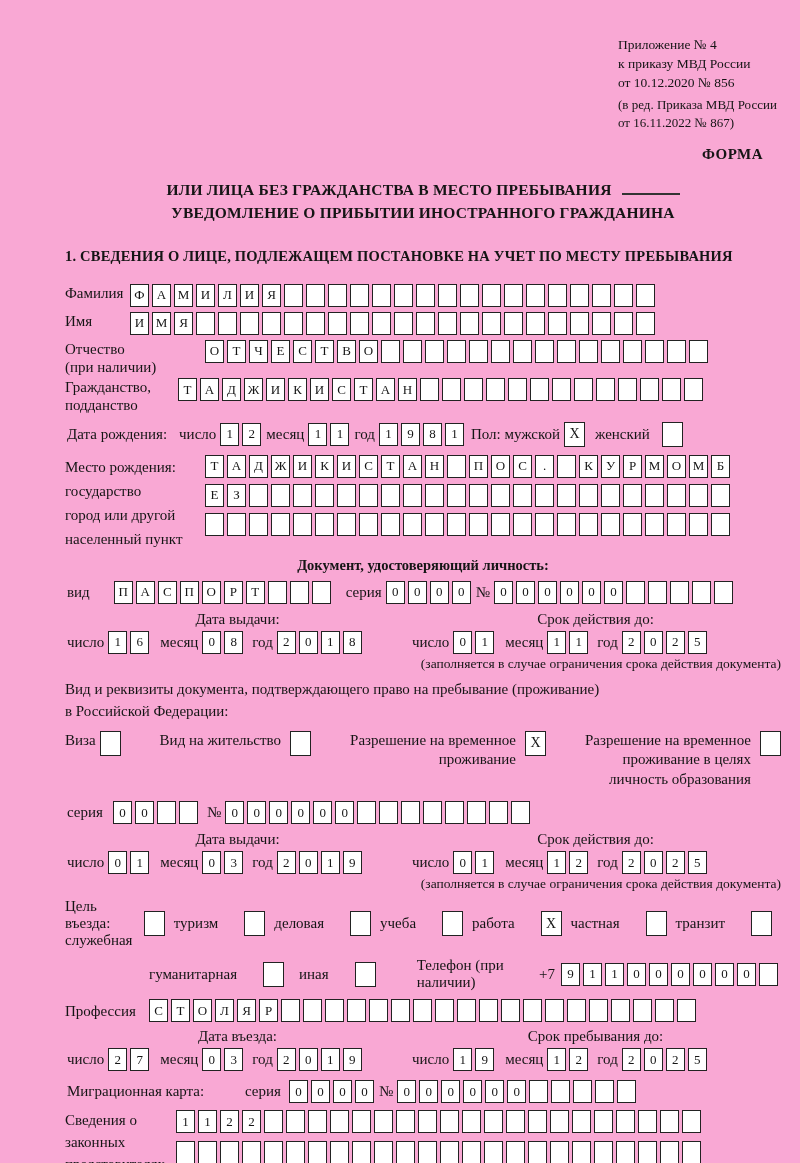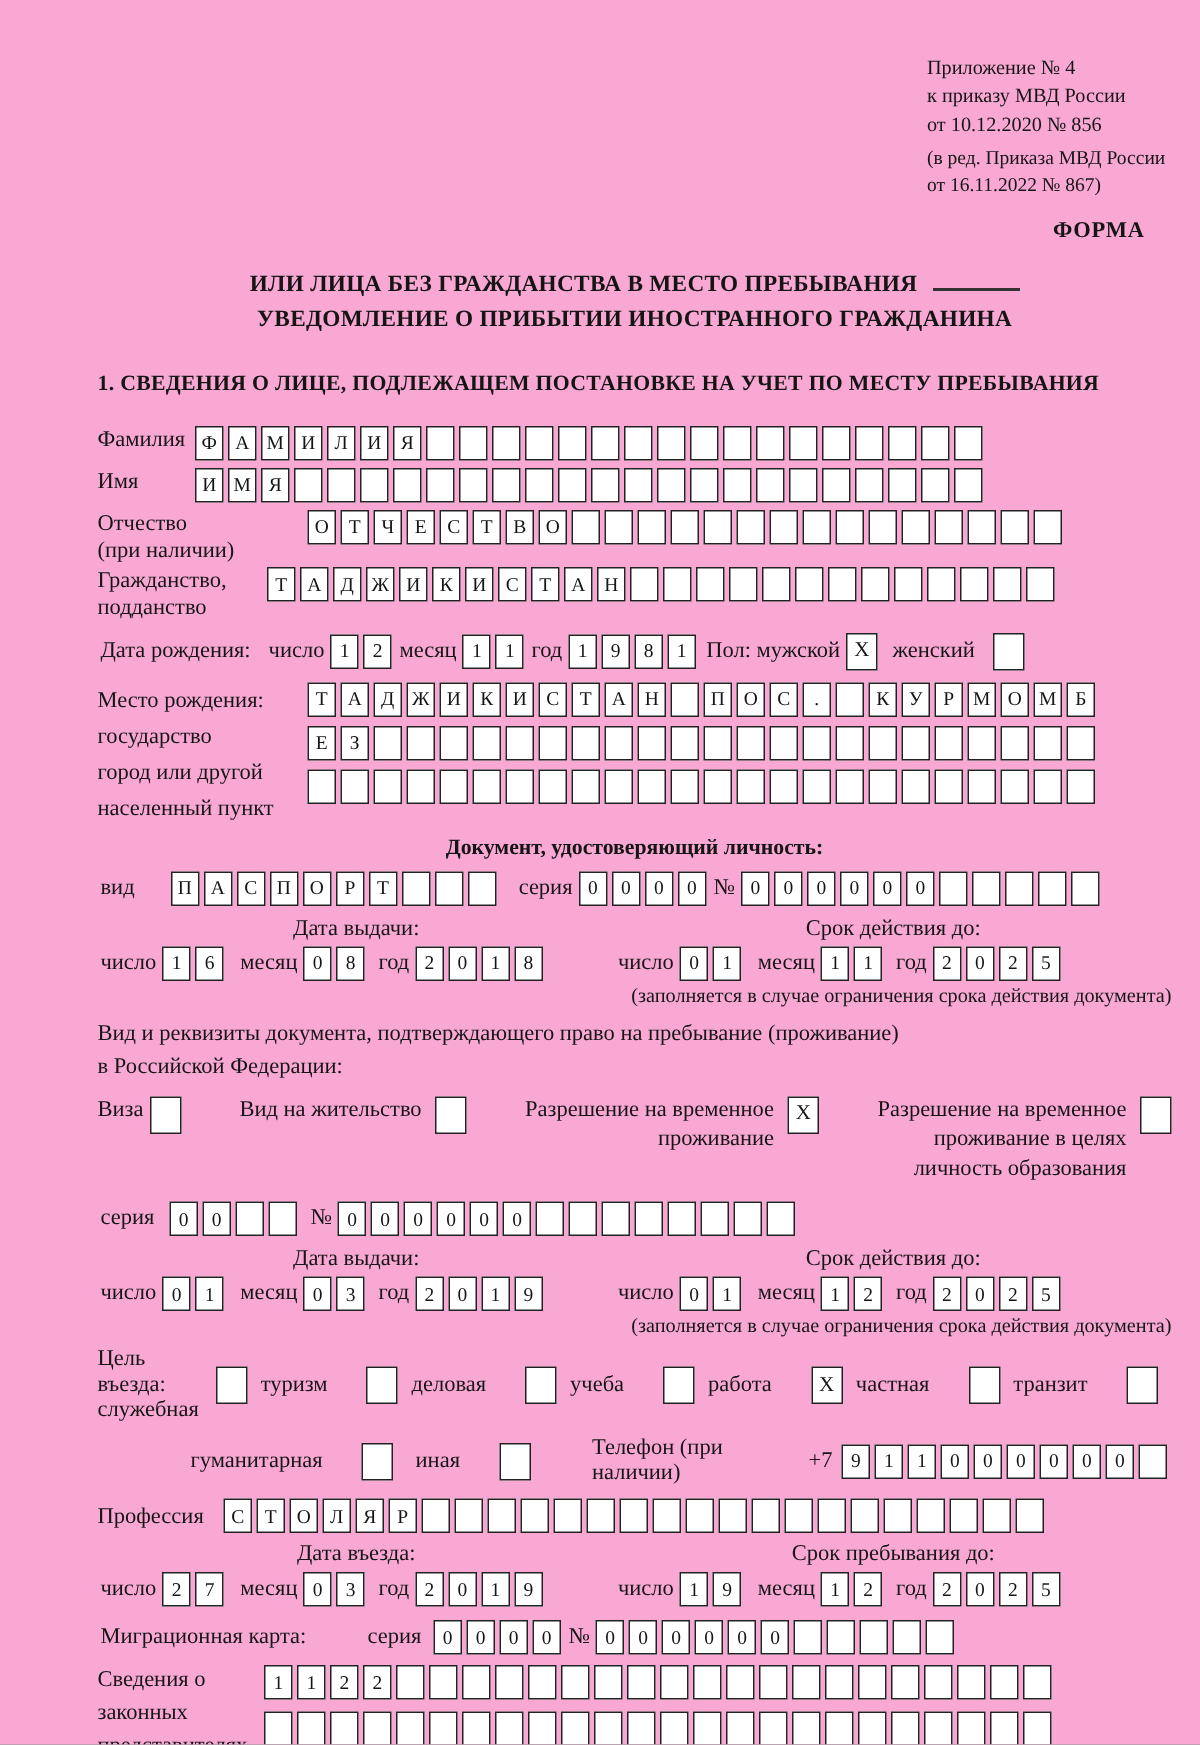--- a/index.html
+++ b/index.html
@@ -529,21 +529,21 @@
       <div class="pi">
           <span>частная</span>
           <div class="cb"></div>
         </div>
       <div class="pi">
           <span>транзит</span>
           <div class="cb"></div>
         </div>
     </div>
 
-    <div class="purp" style="margin-bottom:8px;margin-left:62px;">
+    <div class="purp" style="margin-bottom:8px;margin-left:84px;">
       <div class="pi">
           <span>гуманитарная</span>
           <div class="cb"></div>
         </div>
       <div class="pi" style="margin-left:6px;">
           <span>иная</span>
           <div class="cb"></div>
         </div>
       <span style="margin-left:32px;margin-right:24px;">Телефон (при наличии)</span>
       <span style="margin-right:6px;">+7</span>

